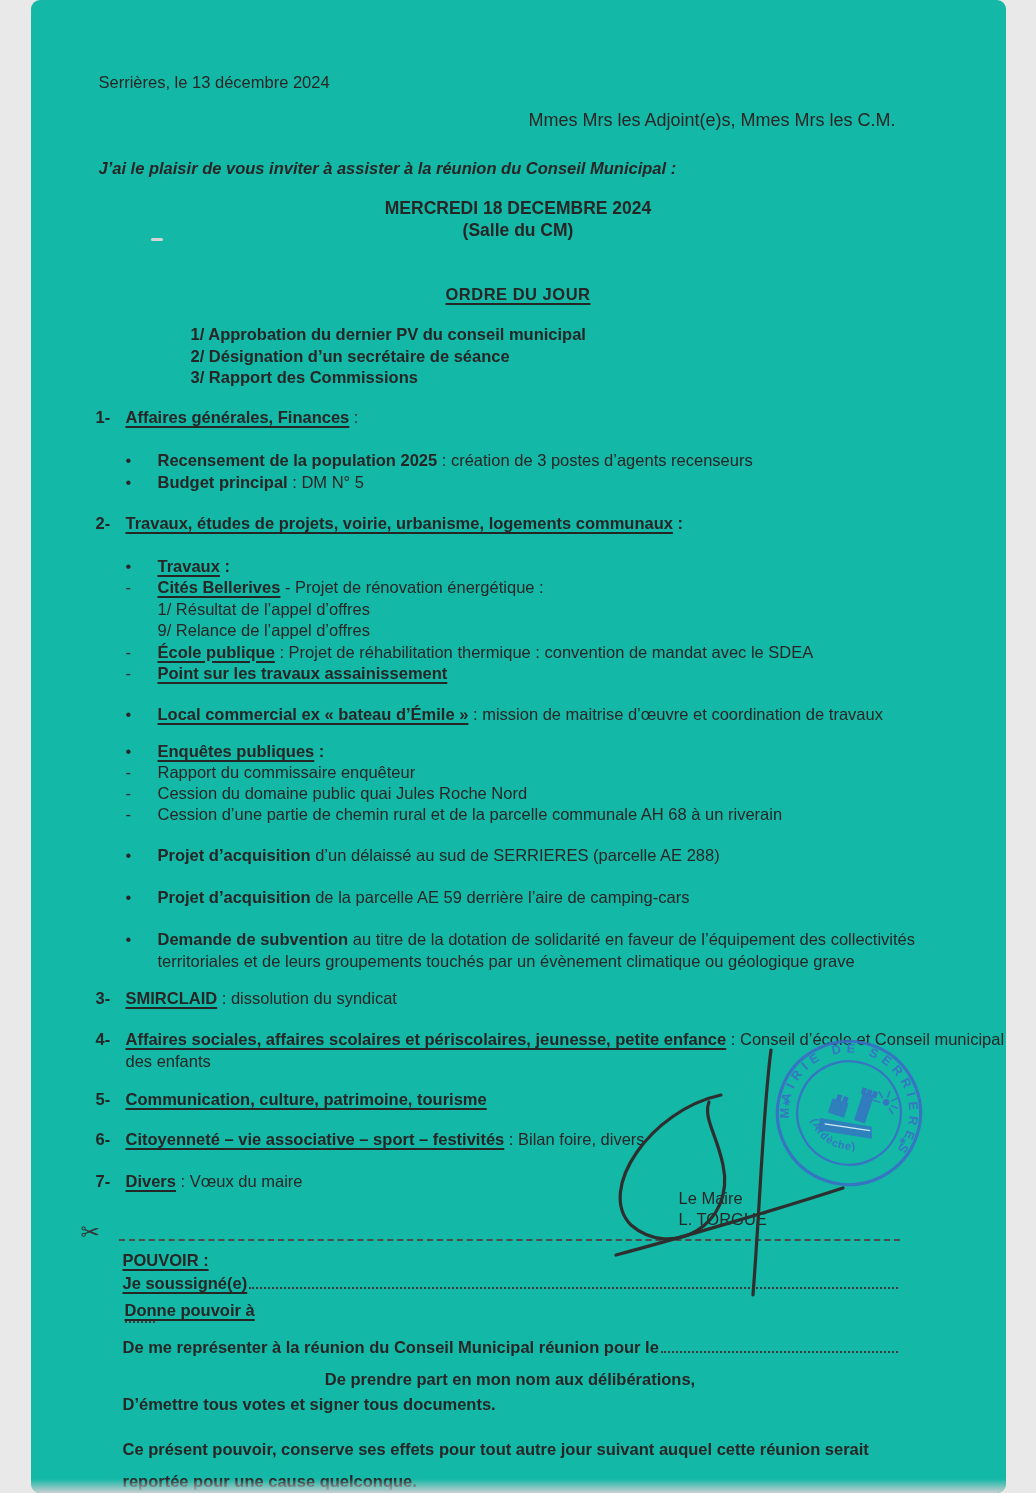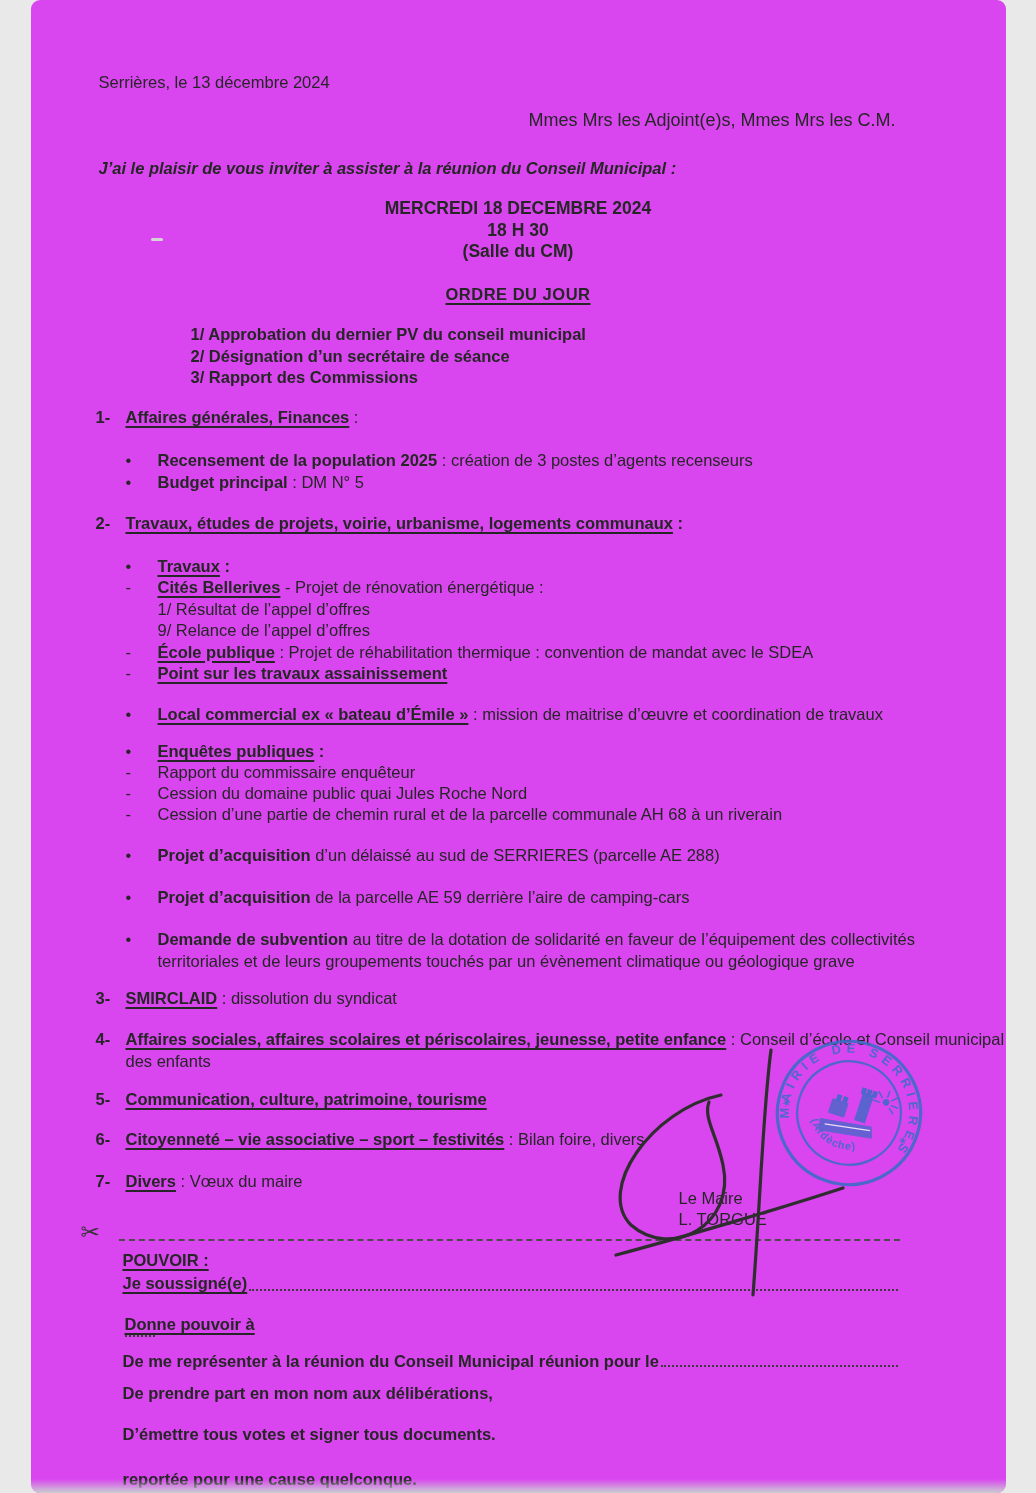--- a/index.html
+++ b/index.html
@@ -1,18 +1,18 @@
 <!DOCTYPE html>
 <html><head>
 <meta charset="utf-8">
 <style>
   html,body { margin:0; padding:0; background:#e9e9e9; }
   .page {
     position:relative; width:975px; height:1493px; margin:0 auto;
-    background:#d946ef; overflow:hidden;
+    background:#14b8a6; overflow:hidden;
     font-family:"Liberation Sans", sans-serif;
     color:#262626; font-size:16.5px; line-height:21.5px;border-radius:9px;
   }
   .abs { position:absolute; }
   .b { font-weight:bold; }
   .u { text-decoration:underline; text-decoration-thickness:1.8px; text-underline-offset:3px; }
   .ctr { left:0; right:0; text-align:center; }
   .row { display:flex; align-items:baseline; }
   .num { flex:0 0 30px; font-weight:bold; }
   .mk  { flex:0 0 32px; }
@@ -32,21 +32,20 @@
 <div class="page">
 
   <div class="abs" style="top:72px; left:68px;">Serrières, le 13 décembre 2024</div>
 
   <div class="abs" style="top:110px; left:0; right:110px; text-align:right; font-size:18px;">Mmes Mrs les Adjoint(e)s, Mmes Mrs les C.M.</div>
 
   <div class="abs b" style="top:158px; left:68px;font-style:italic;">J’ai le plaisir de vous inviter à assister à la réunion du Conseil Municipal :</div>
 
   <div class="abs ctr b" style="top:198px; font-size:17.5px;">
     <div>MERCREDI 18 DECEMBRE 2024</div>
-    <div>18 H 30</div>
     <div>(Salle du CM)</div>
   </div>
 
   <div class="abs scan-artifact" style="top:238px; left:120px;"></div>
 
   <div class="abs ctr" style="top:284px;">
     <span class="b u" style="letter-spacing:.5px;">ORDRE DU JOUR</span>
   </div>
 
   <div class="abs b" style="top:324px; left:160px;">
@@ -219,37 +218,40 @@
     </g>
   </svg>
 
   <div class="abs" style="top:1222px; left:50px; font-size:23px; color:#333;">
     <span>✂</span>
   </div>
   <div class="abs cutline" style="top:1239px; left:88px; right:106px;"></div>
 
   <div class="abs pv" style="top:1250px; left:92px; right:108px;">
     <div class="u" style="margin-bottom:2px; line-height:21px;">POUVOIR :</div>
-    <div class="p-row" style="margin-bottom:20px;align-items:flex-end;">
+    <div class="p-row" style="margin-bottom:6px;">
       <span class="u">Je soussigné(e)</span>
       <span class="dots"></span>
     </div>
     <div class="p-row" style="margin-bottom:11px;flex-direction:column;">
       <span class="u">Donne pouvoir à </span>
       <span class="dots"></span>
     </div>
     <div class="p-row" style="margin-bottom:11px;">
       <span>De me représenter à la réunion du Conseil Municipal réunion pour le </span>
       <span class="dots"></span>
     </div>
-    <div class="p-row" style="margin-bottom:20px;">
+    <div class="p-row" style="margin-bottom:4px;justify-content:center;">
       <span>De prendre part en mon nom aux délibérations,</span>
     </div>
     <div class="p-row" style="margin-bottom:24px;">
       <span>D’émettre tous votes et signer tous documents.</span>
     </div>
+    <div class="p-row" style="margin-bottom:11px;">
+      <span>Ce présent pouvoir, conserve ses effets pour tout autre jour suivant auquel cette réunion serait</span>
+    </div>
     <div class="p-row">
       <span>reportée pour une cause quelconque.</span>
     </div>
   </div>
 
   <div class="abs scan-edge" style="left:0; right:0; bottom:0; height:14px;"></div>
 </div>
 
 </body></html>

